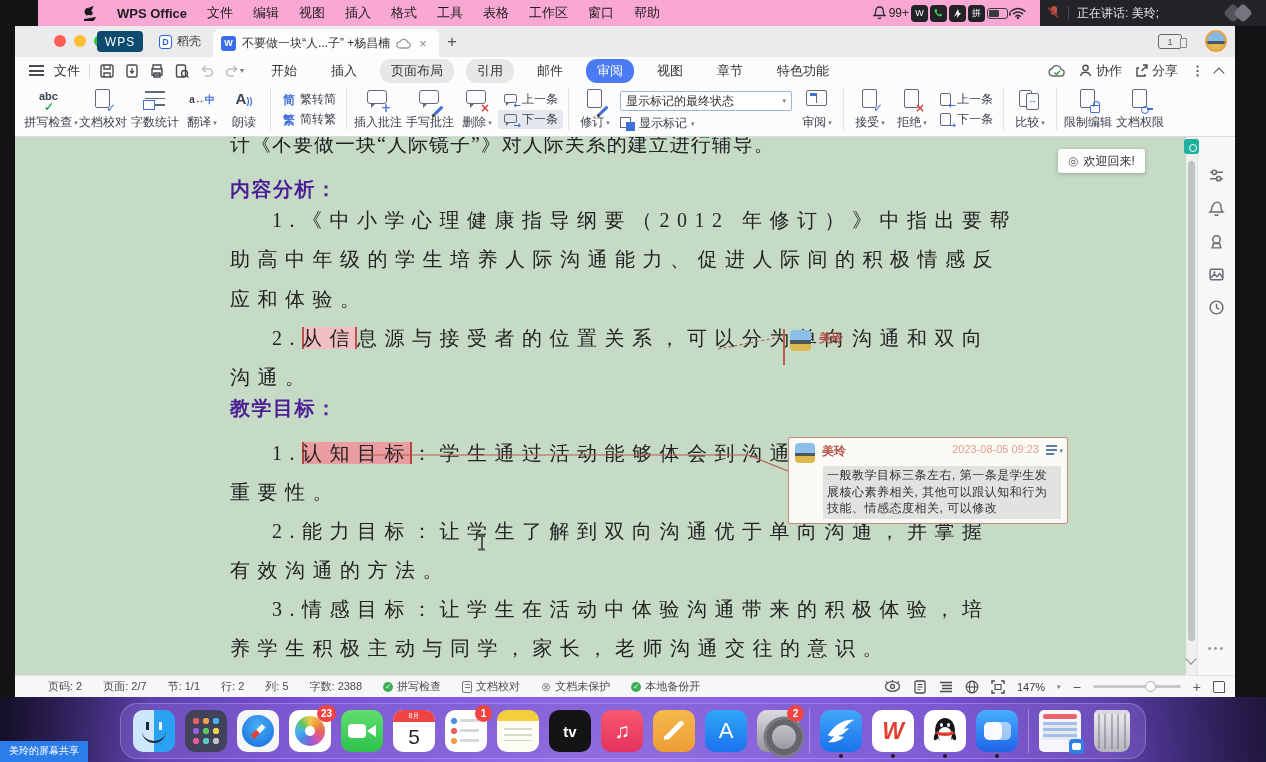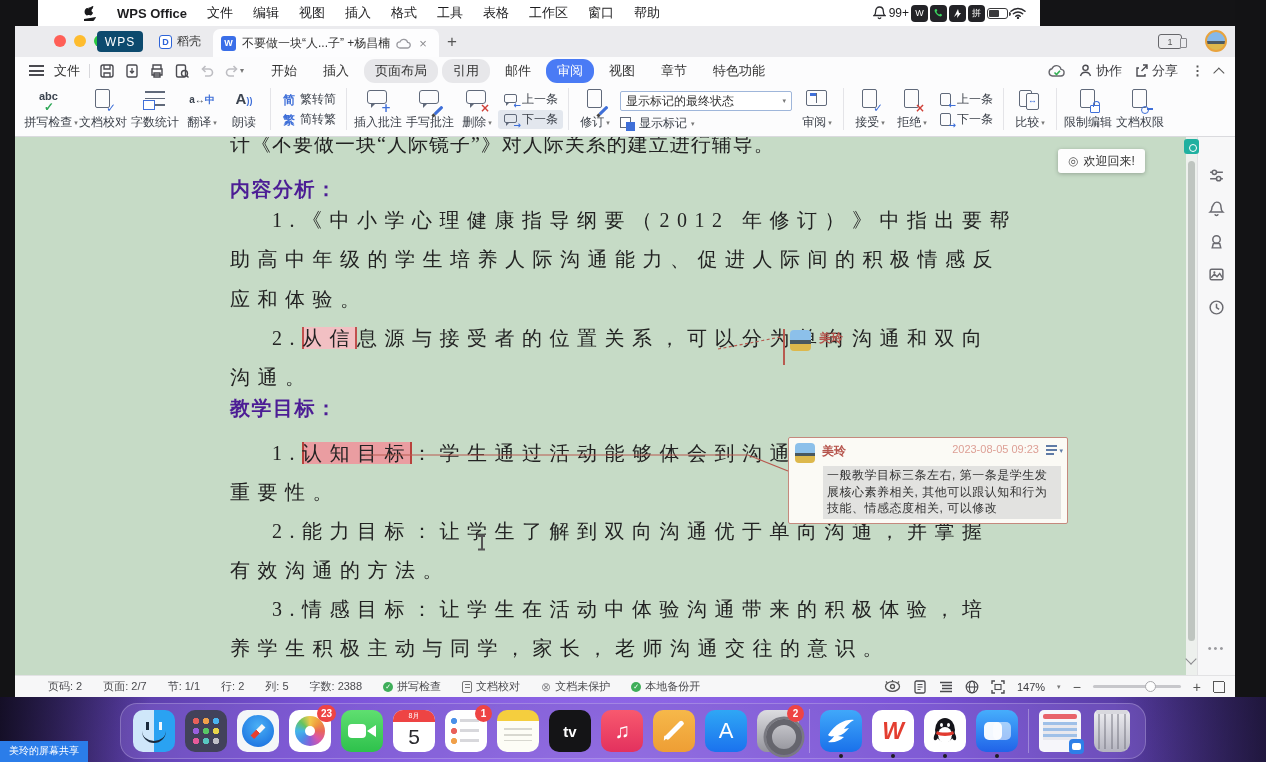--- a/index.html
+++ b/index.html
@@ -1,21 +1,21 @@
 <!DOCTYPE html>
 <html><head>
 <meta charset="utf-8">
 <style>
   * { margin:0; padding:0; box-sizing:border-box; }
   html,body { background:#0c0c0e; }
   .screen { position:relative; width:1266px; height:762px; overflow:hidden;
             font-family:"Liberation Sans", sans-serif; background:#141416; margin:0 auto; }
 
   
-  .menubar { position:absolute; left:38px; top:0; width:1002px; height:26px; background:#ffffff;
+  .menubar { position:absolute; left:38px; top:0; width:1002px; height:26px; background:#f9a8d4;
              display:flex; align-items:center; padding:0 14px 0 46px; gap:20px; font-size:13px; color:#1d1d1f; }
   .menubar .apple { width:13px; height:15px; }
   .menu-item { white-space:nowrap; }
   .menu-item.bold { font-weight:bold; }
   .menubar-right { margin-left:auto; display:flex; align-items:center; gap:2px; }
   .mb-ic { display:inline-flex; align-items:center; gap:3px; font-size:12px; color:#1d1d1f; }
   .sq-ic { width:17px; height:17px; border-radius:4px; background:#232327; display:inline-flex; align-items:center; justify-content:center; color:#fff; font-size:9px; position:relative; }
   .battery { width:21px; height:11px; border:1.5px solid #3a3a3c; border-radius:3px; position:relative; }
   .battery::before { content:""; position:absolute; left:1px; top:1px; bottom:1px; width:55%; background:#3a3a3c; border-radius:1px; }
   .battery::after { content:""; position:absolute; right:-4px; top:3px; width:2px; height:4px; background:#3a3a3c; border-radius:0 2px 2px 0; }
@@ -61,21 +61,21 @@
 
   
   .ribbon { position:absolute; left:15px; top:57px; width:1220px; height:80px; background:#fcfcfd; border-bottom:1px solid #dadade; }
   .ribbon-row1 { height:27px; display:flex; align-items:center; padding:0 10px 0 14px; font-size:13px; color:#333; }
   .hamburger { width:15px; height:11px; border-top:2px solid #4a4a50; border-bottom:2px solid #4a4a50; position:relative; margin-right:10px; }
   .hamburger::before { content:""; position:absolute; left:0; right:0; top:2.5px; height:2px; background:#4a4a50; }
   .r1-sep { width:1px; height:14px; background:#d8d8dc; margin:0 9px; }
   .qa-icons { display:flex; align-items:center; gap:9px; }
   .qa-icons svg { display:block; }
   .r1-caret { font-size:8px; color:#777; }
-  .ribbon-tabs { display:flex; align-items:flex-start; gap:4px; margin-left:16px; }
+  .ribbon-tabs { display:flex; align-items:flex-start; gap:12px; margin-left:16px; }
   .rtab { padding:3px 11px; border-radius:11px; white-space:nowrap; color:#333; }
   .rtab.pill { background:#e7e7ea; }
   .rtab.active { background:#4a7bf5; color:#fff; }
   .r1-right { margin-left:auto; display:flex; align-items:center; gap:13px; color:#3c3c40; }
   .r1-right .lbl { display:inline-flex; align-items:center; gap:4px; }
   .vdots { letter-spacing:0; color:#555; font-weight:bold; }
   .chev-up { width:8px; height:8px; border-left:1.6px solid #555; border-top:1.6px solid #555; transform:rotate(45deg) translateY(3px); }
 
   .ribbon-row2 { height:52px; display:flex; align-items:flex-start; padding:2px 4px 0 10px; }
   .rsep { width:1px; height:42px; background:#e4e4e8; margin:2px 5px 0; flex:0 0 auto; }
@@ -321,20 +321,29 @@
         </span>
       <span class="sq-ic">拼</span>
       <span class="battery"></span>
       <svg width="16" height="12" viewBox="0 0 16 12">
           <path d="M1 4.2A10.4 10.4 0 0 1 15 4.2M3.4 6.8a7 7 0 0 1 9.2 0M5.8 9.3a3.4 3.4 0 0 1 4.4 0" fill="none" stroke="#2a2a2e" stroke-width="1.5" stroke-linecap="round"></path>
           <circle cx="8" cy="11" r="1.2" fill="#2a2a2e"></circle>
         </svg>
     </div>
   </div>
 
+  <div class="speaking-panel">
+    <span class="mic-muted">
+        <i></i>
+        <em></em>
+      </span>
+    <span class="speaking-divider"></span>
+    <span class="speaking-text">正在讲话: 美玲;</span>
+    <span class="meet-logo"></span>
+  </div>
 
   <div class="strip-left2"></div>
 
   <div class="tabbar">
     <div class="lights">
       <span class="light l-red"></span>
       <span class="light l-yellow"></span>
       <span class="light l-green"></span>
     </div>
     <div class="wps-home-btn">WPS</div>

